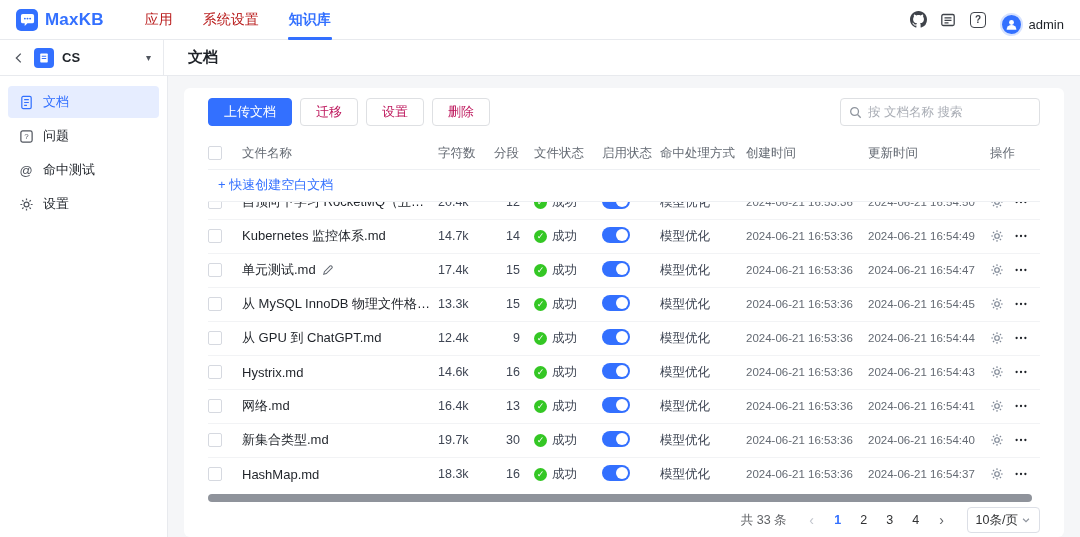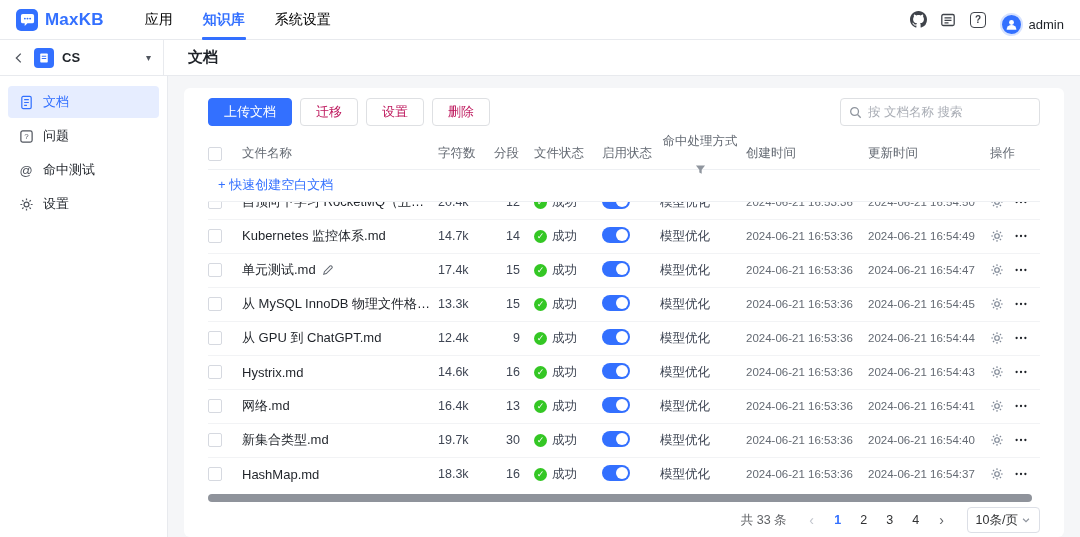--- a/index.html
+++ b/index.html
@@ -5,21 +5,21 @@
   * { box-sizing: border-box; margin: 0; padding: 0; }
   html,body { width:1080px; height:537px; overflow:hidden; }
   body { font-family:"Liberation Sans","DejaVu Sans",sans-serif; font-size:13px; color:#1f2329; background:#f5f6f8; }
 
   
   .topbar { height:40px; background:#fff; border-bottom:1px solid #e8eaee; display:flex; align-items:center; padding:0 16px; }
   .logo { display:flex; align-items:center; gap:7px; margin-right:26px; cursor:pointer; }
   .logo-mark { width:22px; height:22px; background:#3370ff; border-radius:5px; display:flex; align-items:center; justify-content:center; }
   .logo-text { color:#3370ff; font-weight:bold; font-size:17px; letter-spacing:.2px; }
   .nav { display:flex; height:40px; }
-  .nav-item { padding:0 15px; display:flex; align-items:center; font-size:14px; color:#000000; cursor:pointer; position:relative; }
+  .nav-item { padding:0 15px; display:flex; align-items:center; font-size:14px; color:#b91c1c; cursor:pointer; position:relative; }
   .nav-item.active { color:#3370ff; font-weight:bold; }
   .nav-item.active::after { content:''; position:absolute; bottom:0; left:14px; right:14px; height:3px; background:#3370ff; border-radius:1px; }
   .topbar-right { margin-left:auto; display:flex; align-items:center; gap:13px; }
   .tb-icon { width:17px; height:17px; color:#3f434a; display:flex; align-items:center; justify-content:center; cursor:pointer; }
   .help-box { width:16px; height:16px; border:1.2px solid #3f434a; border-radius:4px; font-size:10px; font-weight:bold; display:flex; align-items:center; justify-content:center; }
   .user { display:flex; align-items:center; gap:6px; cursor:pointer;margin-top:10px; }
   .avatar { width:23px; height:23px; border-radius:50%; background:#3370ff; display:flex; align-items:center; justify-content:center; border:2px solid #d6e2ff; }
   .username { font-size:13px; }
 
   
@@ -51,21 +51,21 @@
   .search-box svg { color:#8f959e; flex:none; }
   .search-box input { border:none; outline:none; flex:1; font-size:12.5px; font-family:inherit; color:#1f2329; min-width:0; }
   .search-box input::placeholder { color:#a9adb5; }
 
   
   .tgrid { display:grid; grid-template-columns:34px 196px 56px 40px 68px 58px 86px 122px 122px 50px; align-items:center; }
   .thead { height:32px; border-bottom:1px solid #eef0f3; color:#646a73; font-size:12.5px; }
   .cell { padding-right:6px; min-width:0; white-space:nowrap; overflow:hidden; }
   .c-center { display:flex; }
   .checkbox { width:14px; height:14px; border:1px solid #d6d9e0; border-radius:2px; background:#fff; display:inline-block; cursor:pointer; }
-  .h-hit { display:flex; align-items:center; gap:14px;flex-direction:column; }
+  .h-hit { display:flex; align-items:center; gap:14px; }
   .h-hit svg { color:#8f959e; }
   .quick-row { height:32px; display:flex; align-items:center; border-bottom:1px solid #eef0f3; padding-left:10px; }
   .quick-link { color:#3370ff; font-size:13px; cursor:pointer; }
 
   .rows-viewport { height:290px; overflow:hidden; }
   .trow { height:34px; border-bottom:1px solid #f2f3f5; font-size:12.5px; color:#3f4654; cursor:default; }
   .rows-viewport .trow:first-child { margin-top:-16px; }
   .c-name { display:flex; align-items:center; gap:6px; }
   .fname { white-space:nowrap; overflow:hidden; text-overflow:ellipsis; color:#1f2329; font-size:13px; cursor:pointer; }
   .edit-ic { color:#646a73; flex:none; display:flex; cursor:pointer; }
@@ -105,22 +105,22 @@
           <path fill="#fff" d="M3 2h10a2 2 0 0 1 2 2v6a2 2 0 0 1-2 2H8l-3 3v-3H3a2 2 0 0 1-2-2V4a2 2 0 0 1 2-2z"></path>
           <circle cx="5.2" cy="7" r="1" fill="#3370ff"></circle>
           <circle cx="8" cy="7" r="1" fill="#3370ff"></circle>
           <circle cx="10.8" cy="7" r="1" fill="#3370ff"></circle>
         </svg>
     </span>
     <span class="logo-text">MaxKB</span>
   </div>
   <nav class="nav">
     <div class="nav-item">应用</div>
+    <div class="nav-item">系统设置</div>
     <div class="nav-item active">知识库</div>
-    <div class="nav-item">系统设置</div>
   </nav>
   <div class="topbar-right">
     <span class="tb-icon">
       <svg width="17" height="17" viewBox="0 0 16 16" fill="currentColor">
           <path d="M8 0C3.58 0 0 3.58 0 8c0 3.54 2.29 6.53 5.47 7.59.4.07.55-.17.55-.38 0-.19-.01-.82-.01-1.49-2.01.37-2.53-.49-2.69-.94-.09-.23-.48-.94-.82-1.13-.28-.15-.68-.52-.01-.53.63-.01 1.08.58 1.23.82.72 1.21 1.87.87 2.33.66.07-.52.28-.87.51-1.07-1.78-.2-3.64-.89-3.64-3.95 0-.87.31-1.59.82-2.15-.08-.2-.36-1.02.08-2.12 0 0 .67-.21 2.2.82.64-.18 1.32-.27 2-.27s1.36.09 2 .27c1.53-1.04 2.2-.82 2.2-.82.44 1.1.16 1.92.08 2.12.51.56.82 1.27.82 2.15 0 3.07-1.87 3.75-3.65 3.95.29.25.54.73.54 1.48 0 1.07-.01 1.93-.01 2.2 0 .21.15.46.55.38A8.01 8.01 0 0 0 16 8c0-4.42-3.58-8-8-8z"></path>
         </svg>
     </span>
     <span class="tb-icon">
       <svg width="16" height="16" viewBox="0 0 16 16" fill="none" stroke="currentColor" stroke-width="1.3">
           <rect x="1.8" y="2.5" width="12.4" height="11" rx="1.5"></rect>

